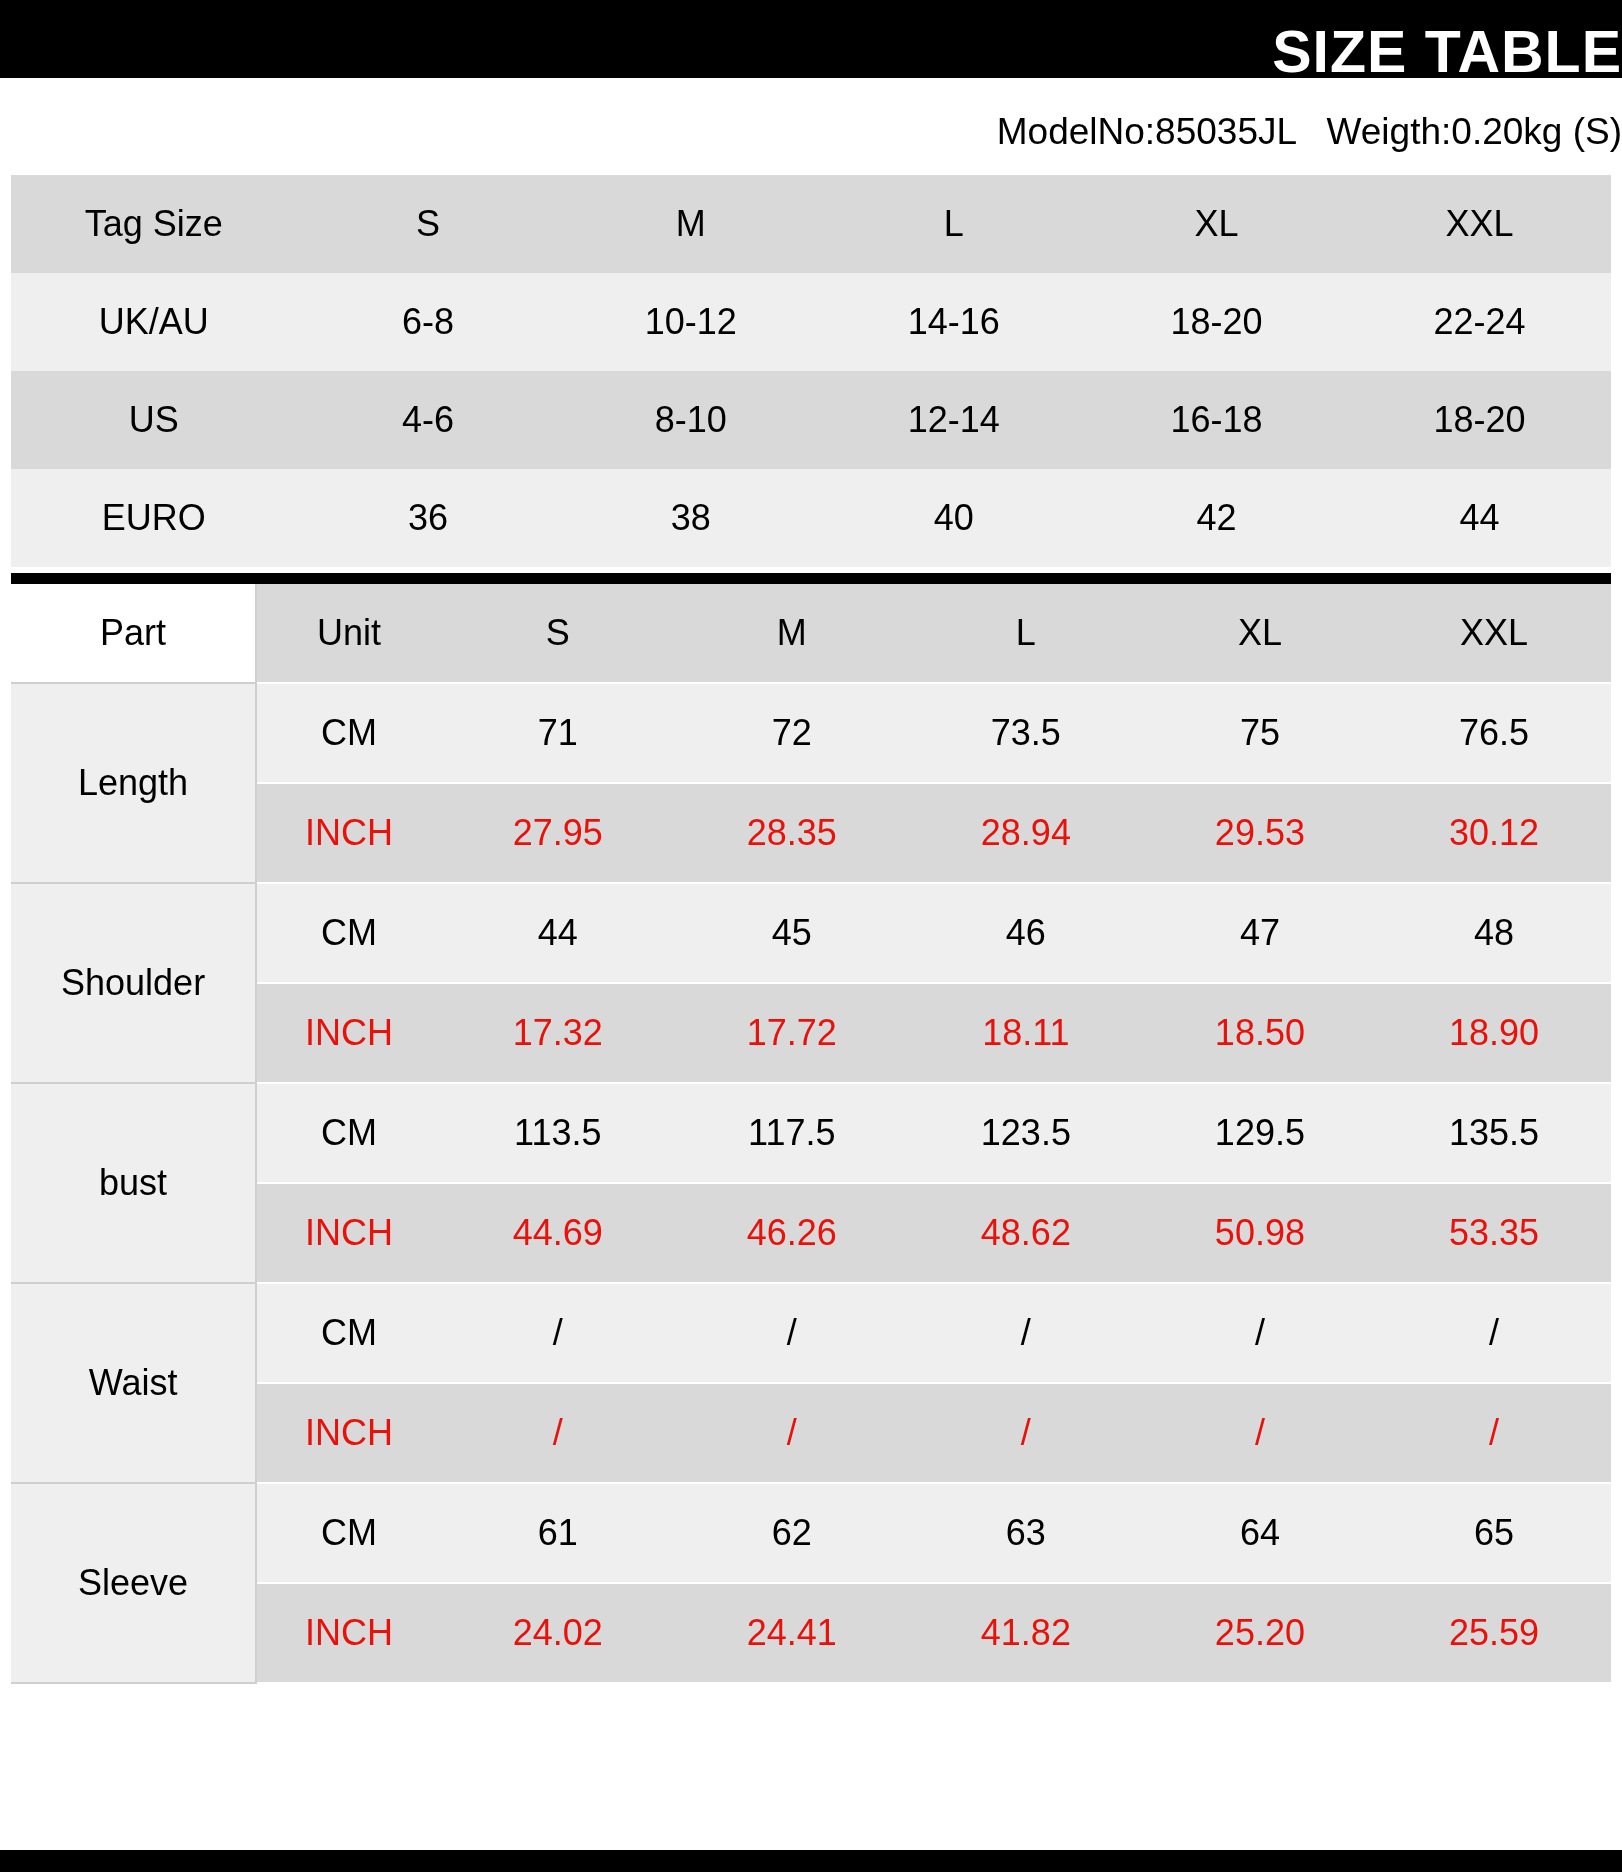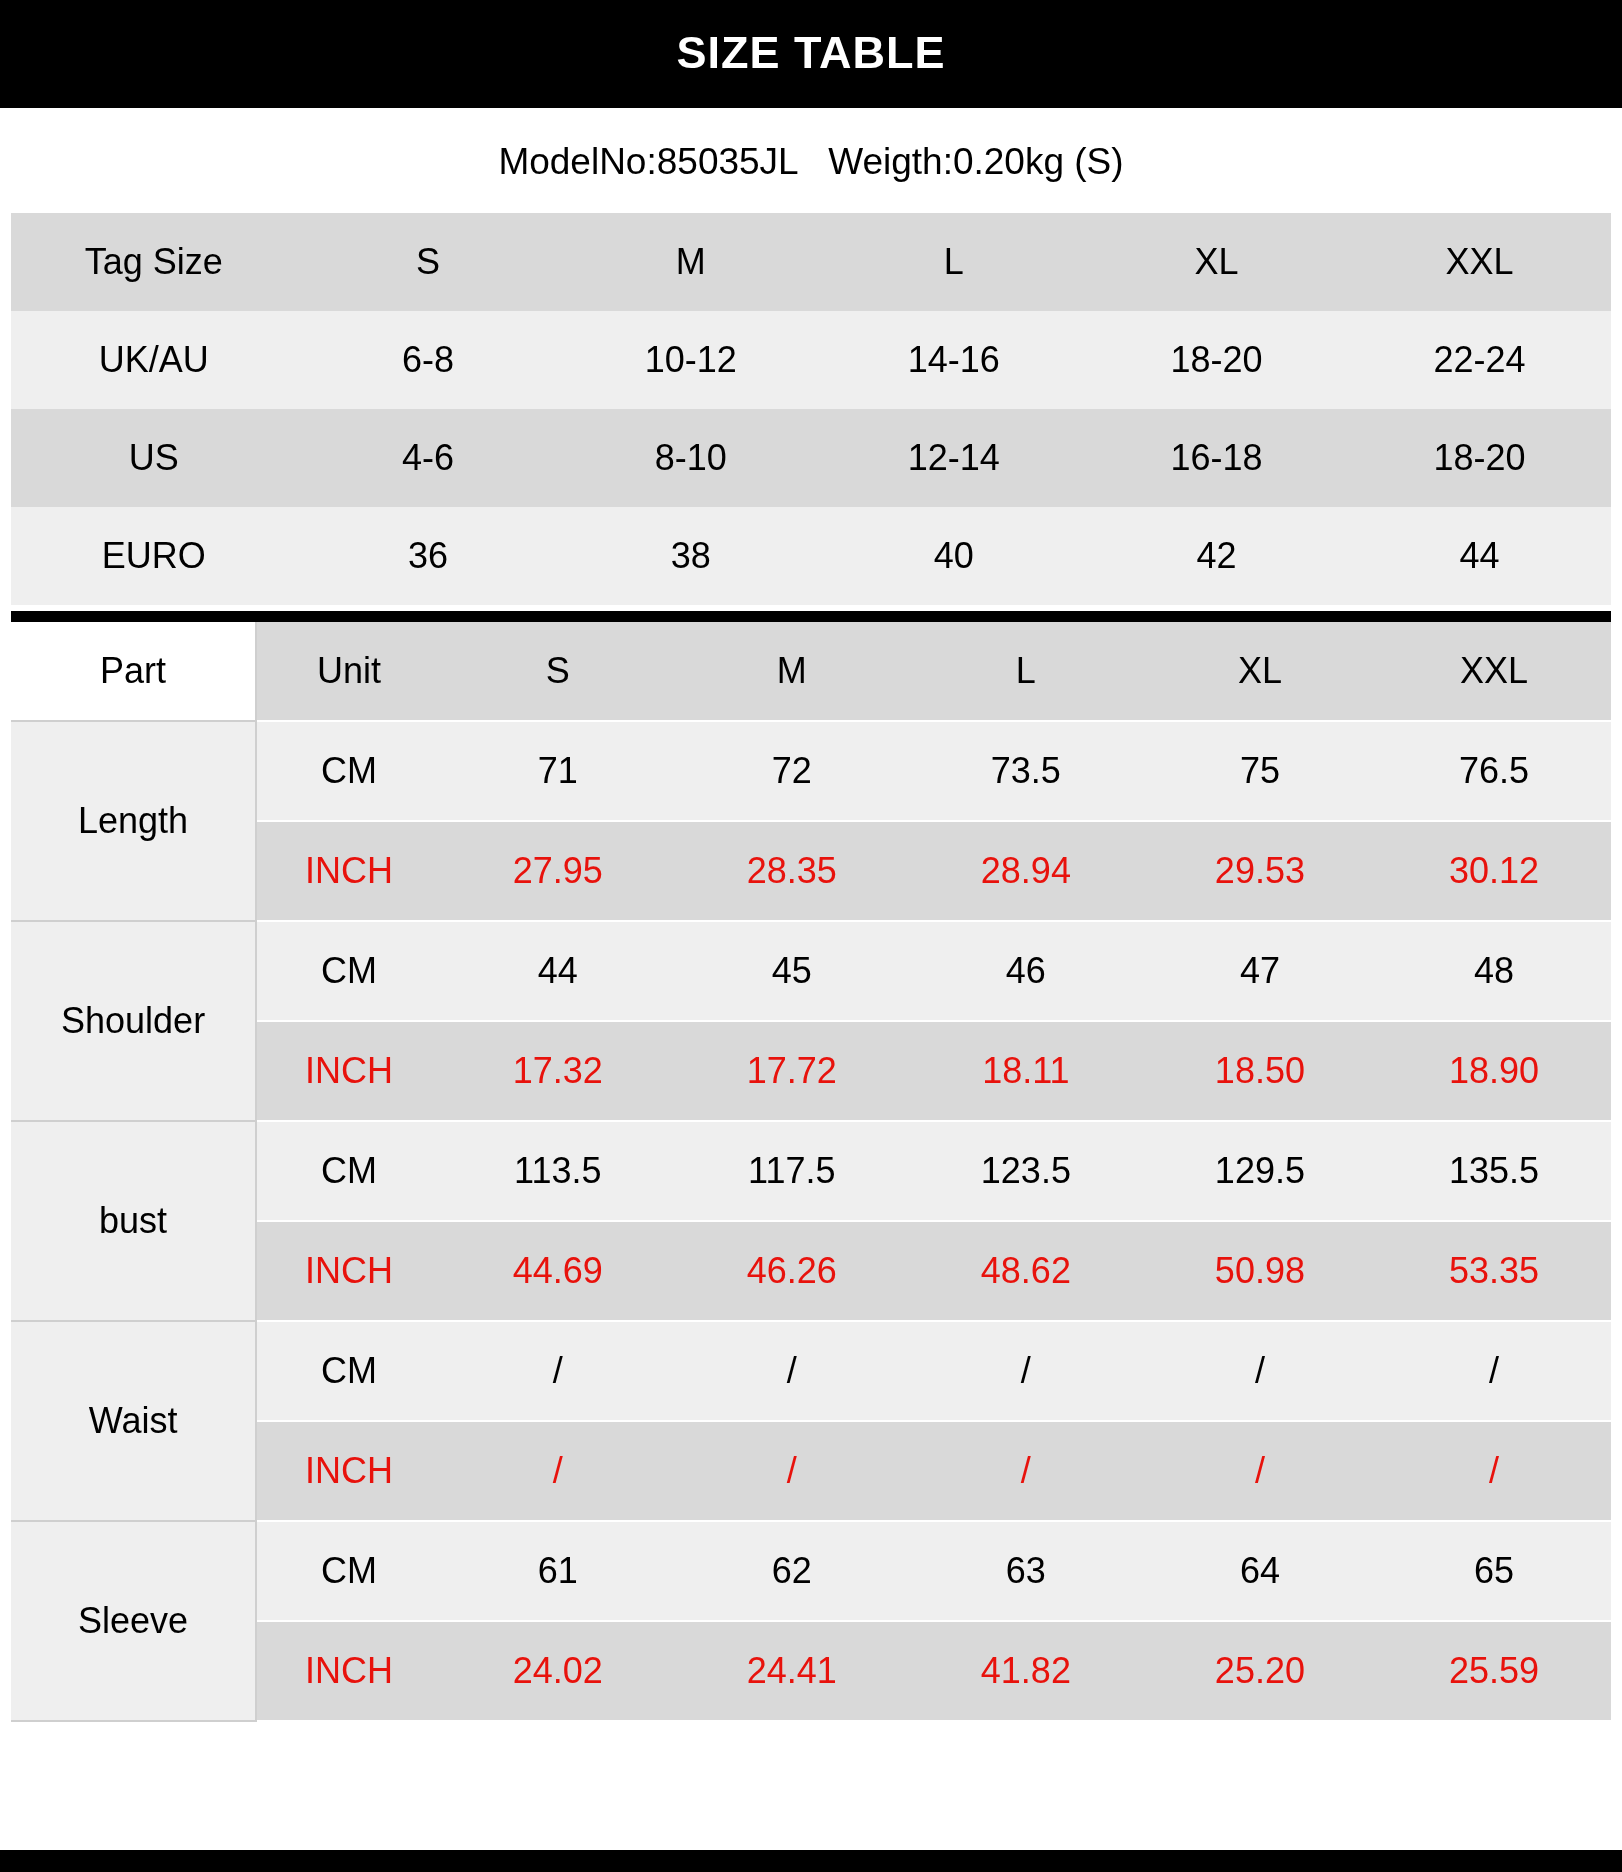--- a/index.html
+++ b/index.html
@@ -18,33 +18,33 @@
     width: 1622px;
     height: 1872px;
     position: relative;
     box-sizing: border-box;
   }
 
   
   .title-bar {
     background: #000000;
     color: #ffffff;
-    text-align: center;
-    height: 108px;
+    text-align: right;
+    height: 78px;
     line-height: 105px;
-    font-size: 45px;
+    font-size: 59px;
     font-weight: bold;
     letter-spacing: 1px;
   }
 
   
   .model-line {
-    text-align: center;
+    text-align: right;
     font-size: 37px;
-    padding: 33px 0 30px 0;
+    padding: 33px 0 22px 0;
     white-space: pre;
   }
 
   
   table {
     border-collapse: collapse;
     width: 1600px;
     margin: 0 auto;
     table-layout: fixed;
   }

